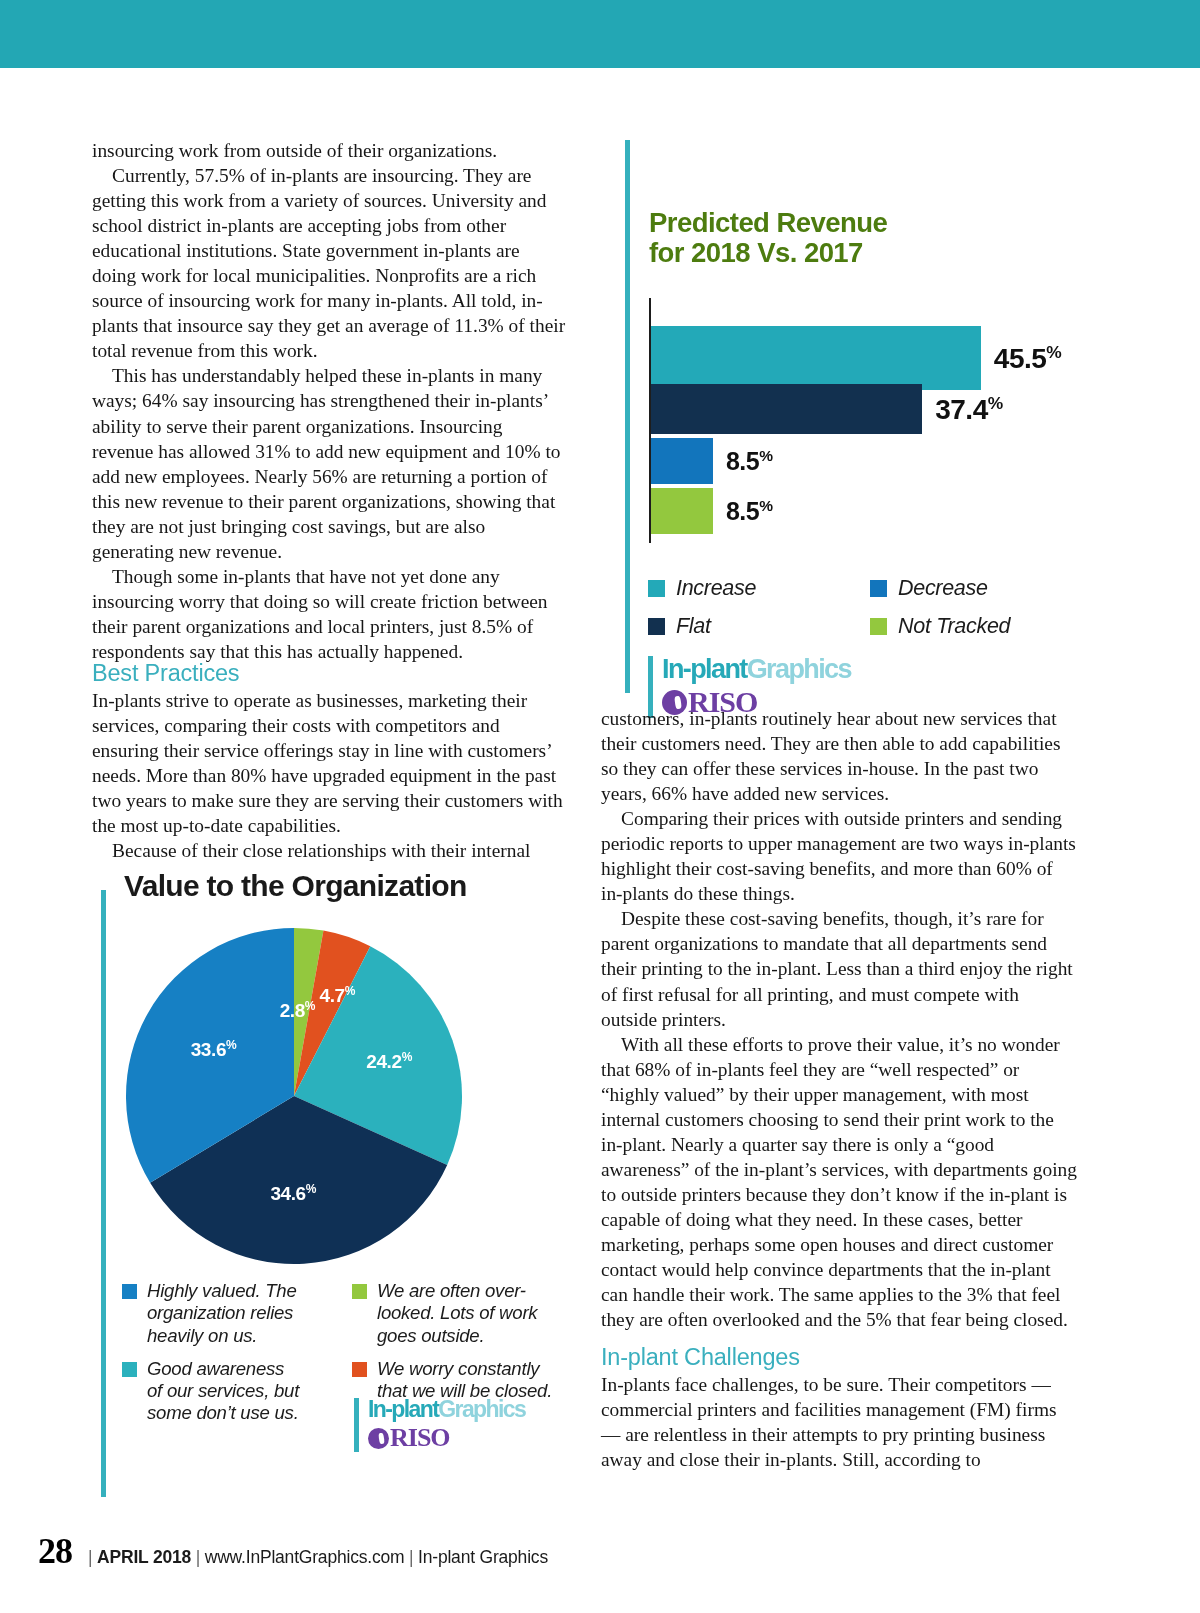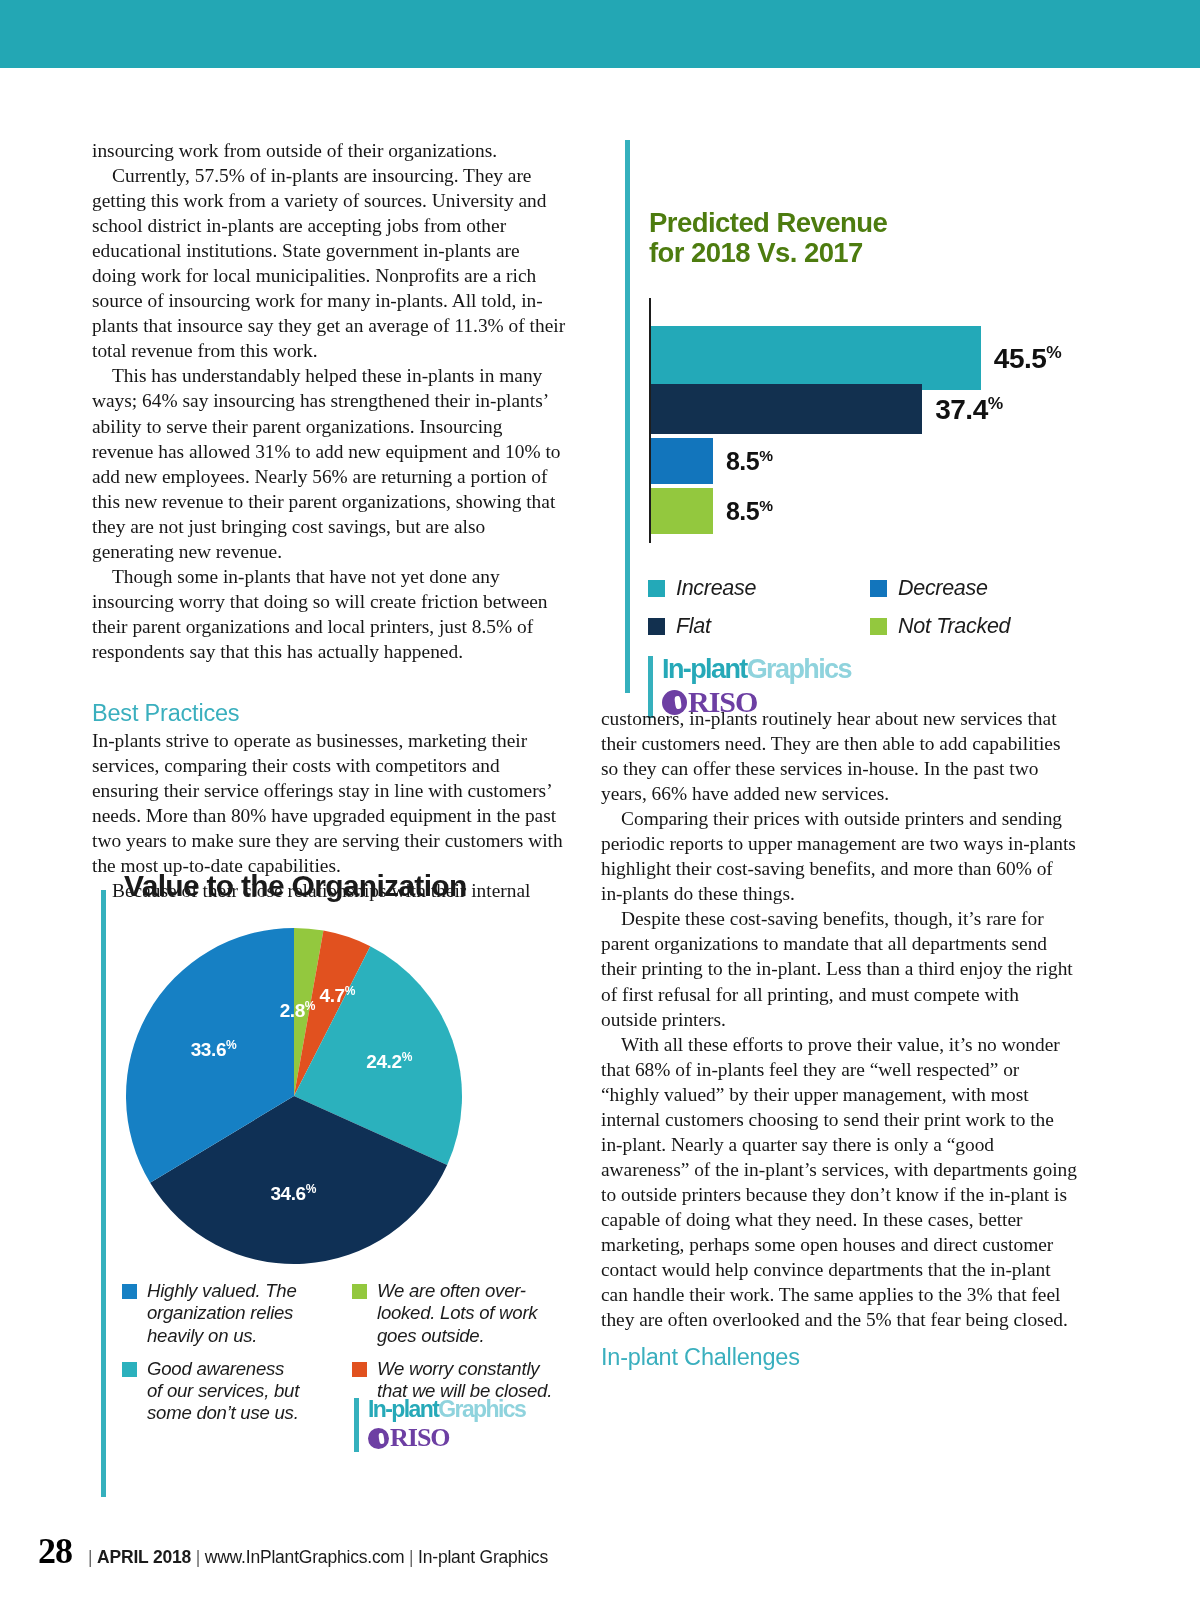--- a/index.html
+++ b/index.html
@@ -39,21 +39,21 @@
     font-size: 23.5px;
     font-weight: 400;
     color: #3aafbe;
     letter-spacing: -0.2px;
     margin: 11px 0 1px 0;
     line-height: 28px;
   }
 
   
   #left-col-top   { left: 92px; top: 70px;  width: 474px; }
-  #left-col-best  { left: 92px; top: 620px; width: 474px; }
+  #left-col-best  { left: 92px; top: 580px; width: 474px; }
 
   
   #right-col      { left: 601px; top: 638px; width: 478px; }
 
   
   .vrule { position: absolute; width: 5px; background: #35b0bd; }
 
   
   #bar-block { position: absolute; left: 601px; top: 70px; width: 478px; height: 557px; }
   #bar-block .vrule { left: 24px; top: 2px; height: 553px; }
@@ -295,20 +295,21 @@
       </div>
     </div>
   </div>
 
   <div class="col" id="right-col">
     <p>customers, in-plants routinely hear about new services that their customers need. They are then able to add capabilities so they can offer these services in-house. In the past two years, 66% have added new services.</p>
     <p class="ind">Comparing their prices with outside printers and sending periodic reports to upper management are two ways in-plants highlight their cost-saving benefits, and more than 60% of in-plants do these things.</p>
     <p class="ind">Despite these cost-saving benefits, though, it’s rare for parent organizations to mandate that all departments send their printing to the in-plant. Less than a third enjoy the right of first refusal for all printing, and must compete with outside printers.</p>
     <p class="ind">With all these efforts to prove their value, it’s no wonder that 68% of in-plants feel they are “well respected” or “highly valued” by their upper management, with most internal customers choosing to send their print work to the in-plant. Nearly a quarter say there is only a “good awareness” of the in-plant’s services, with departments going to outside printers because they don’t know if the in-plant is capable of doing what they need. In these cases, better marketing, perhaps some open houses and direct customer contact would help convince departments that the in-plant can handle their work. The same applies to the 3% that feel they are often overlooked and the 5% that fear being closed.</p>
     <div class="sec-head">In-plant Challenges</div>
+    <p>In-plants face challenges, to be sure. Their competitors — commercial printers and facilities management (FM) firms — are relentless in their attempts to pry printing business away and close their in-plants. Still, according to</p>
   </div>
 
   <div id="pie-block">
     <div class="vrule"></div>
 
     <div class="pie-title">Value to the Organization</div>
 
     <div class="pie-wrap">
       <svg class="pie-svg" id="pie-svg" width="340" height="340" viewBox="0 0 340 340">
           <path d="M 170 170 L 170 2 A 168 168 0 0 1 199.43300246631398 4.598372541809738 Z" fill="#93c83e"></path>

